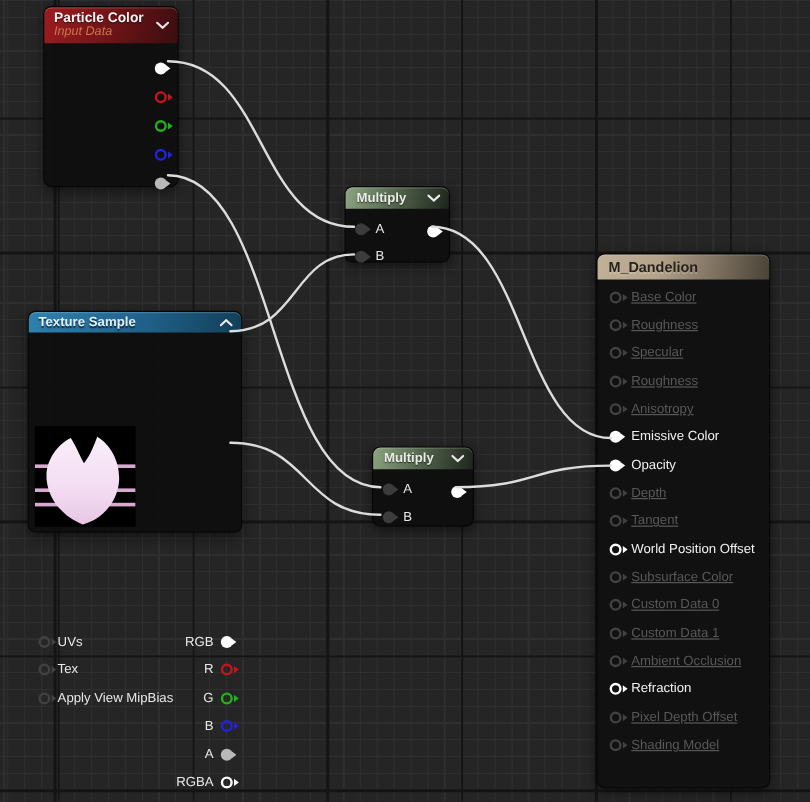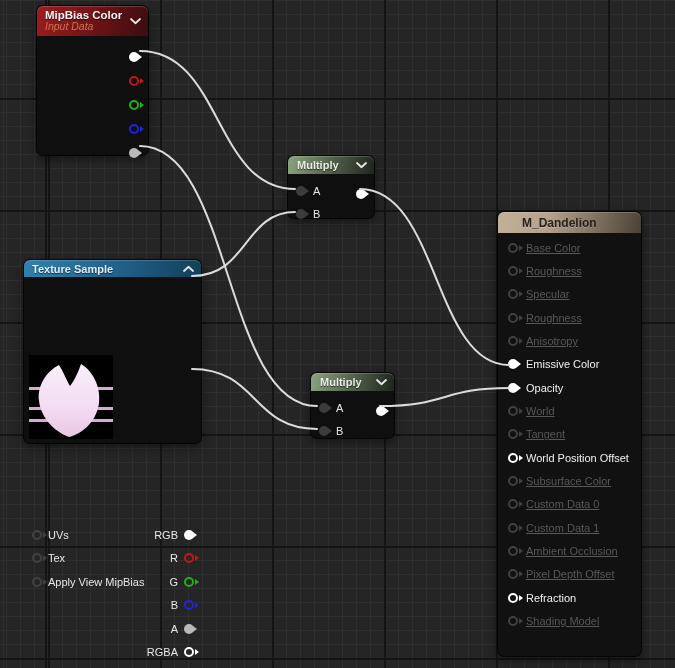--- a/index.html
+++ b/index.html
@@ -106,21 +106,21 @@
   }
   .hdr-mul .title{font-size:11px; color:#ebeee8;}
   .mul-in{position:absolute; left:8px; top:23px;}
   .mul-in .trow{height:23px; display:flex; align-items:center; gap:7px;}
   .mul-out{position:absolute; right:8px; top:29px;}
   .mul-in .pin{color:#3c3c3c; background:#3c3c3c; border-radius:50%;}
 
   
   .node-mat{left:497px; top:211px; width:145px; height:446px; background:rgba(17,17,17,0.96);}
   .hdr-mat{
-    height:21px; padding:0 24px;
+    height:21px; padding:0 9px;
     background:linear-gradient(100deg, #c2b199 0%, var(--header-material) 35%, var(--header-material-dark) 100%);
   }
   .hdr-mat .title{font-size:12px; color:#26211a; text-shadow:0 1px 0 rgba(255,255,255,0.2);}
   .mat-rows{position:absolute; left:10px; right:6px; top:24px;}
   .mrow{height:23.35px; display:flex; align-items:center; gap:8px;}
   .mrow .lbl{font-size:11px; white-space:nowrap;}
   .mrow.disabled .pin{color:var(--pin-dim);}
   .mrow.disabled .lbl{color:var(--text-disabled);text-decoration:underline;}
   .mrow.connected .pin{color:#ffffff;}
   .mrow.connected .lbl{color:#f1f1f1;}
@@ -140,21 +140,21 @@
     <path d="M 140 51 C 222 51, 214 189, 295 189"></path>
     <path d="M 140 146 C 232 146, 224 406, 317 406"></path>
     <path d="M 192 276 C 248 276, 244 212, 295 212"></path>
     <path d="M 192 369 C 258 369, 252 429, 317 429"></path>
     <path d="M 360 189 C 438 189, 434 365, 509 365"></path>
     <path d="M 380 406 C 448 406, 442 388, 509 388"></path>
   </svg>
 
   <div class="node node-pc">
     <div class="hdr hdr-pc">
-      <div class="title">MipBias Color</div>
+      <div class="title">Particle Color</div>
       <div class="subtitle">Input Data</div>
       <span class="chev">
         <svg width="11" height="7" viewBox="0 0 11 7">
             <polyline points="1,1.5 5.5,5.7 10,1.5" fill="none" stroke="#e8e8e8" stroke-width="1.8" stroke-linecap="round"></polyline>
           </svg>
       </span>
     </div>
     <div class="pc-pins">
       <span class="pin filled c-white"></span>
       <span class="pin ring c-red"></span>
@@ -306,21 +306,21 @@
       <div class="mrow connected">
         <span class="pin filled"></span>
         <span class="lbl">Emissive Color</span>
       </div>
       <div class="mrow connected">
         <span class="pin filled"></span>
         <span class="lbl">Opacity</span>
       </div>
       <div class="mrow disabled">
         <span class="pin ring"></span>
-        <span class="lbl">World</span>
+        <span class="lbl">Depth</span>
       </div>
       <div class="mrow disabled">
         <span class="pin ring"></span>
         <span class="lbl">Tangent</span>
       </div>
       <div class="mrow active">
         <span class="pin ring"></span>
         <span class="lbl">World Position Offset</span>
       </div>
       <div class="mrow disabled">
@@ -332,28 +332,28 @@
         <span class="lbl">Custom Data 0</span>
       </div>
       <div class="mrow disabled">
         <span class="pin ring"></span>
         <span class="lbl">Custom Data 1</span>
       </div>
       <div class="mrow disabled">
         <span class="pin ring"></span>
         <span class="lbl">Ambient Occlusion</span>
       </div>
+      <div class="mrow active">
+        <span class="pin ring"></span>
+        <span class="lbl">Refraction</span>
+      </div>
       <div class="mrow disabled">
         <span class="pin ring"></span>
         <span class="lbl">Pixel Depth Offset</span>
       </div>
-      <div class="mrow active">
-        <span class="pin ring"></span>
-        <span class="lbl">Refraction</span>
-      </div>
       <div class="mrow disabled">
         <span class="pin ring"></span>
         <span class="lbl">Shading Model</span>
       </div>
     </div>
   </div>
 
 </div>
 
 </body></html>

